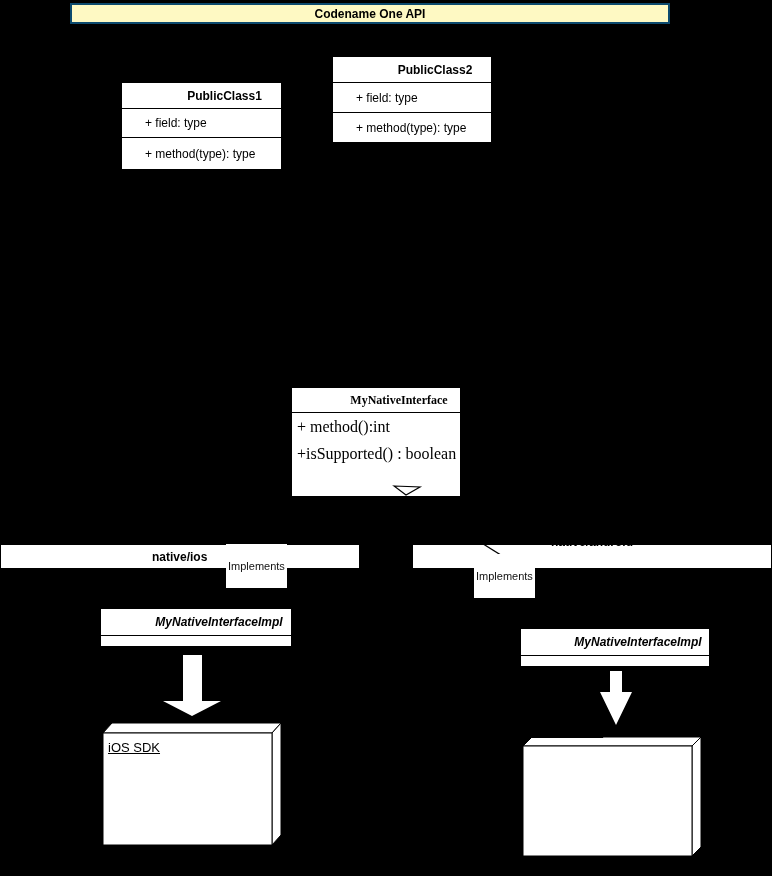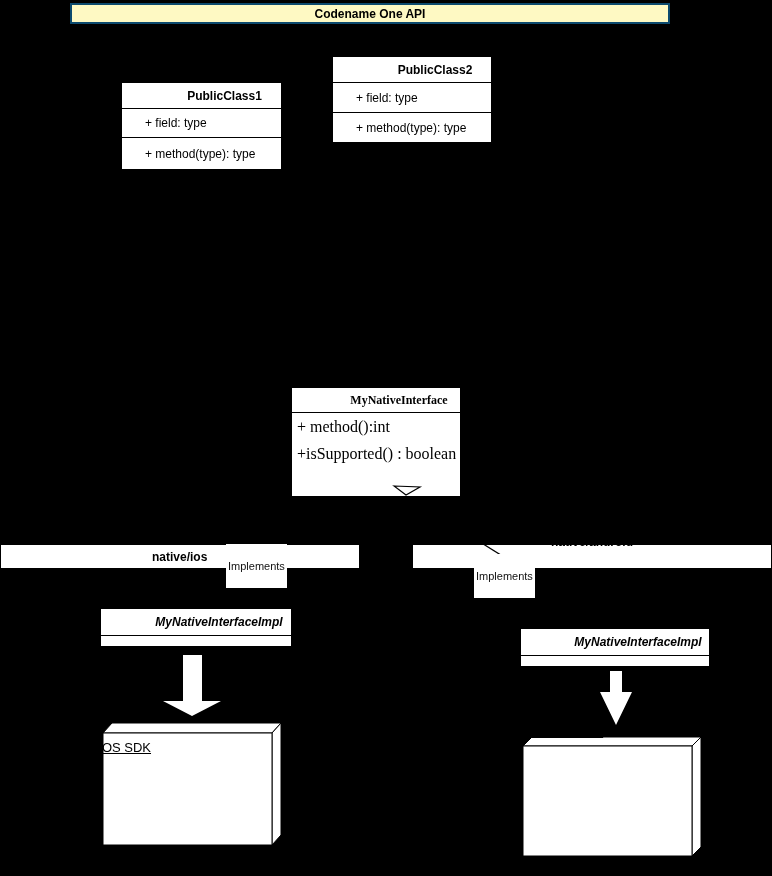--- a/index.html
+++ b/index.html
@@ -76,21 +76,21 @@
   <div class="impl-label" style="left:474px;top:554px;">Implements</div>
   <div class="pkg-name" style="left:551px;top:536px;">native/android</div>
 
   <div class="box impl-ios">
     <div class="uml-title">MyNativeInterfaceImpl</div>
   </div>
   <div class="box impl-android">
     <div class="uml-title">MyNativeInterfaceImpl</div>
   </div>
 
-  <div class="sdk-label" style="left:99px;top:740px;">iOS SDK</div>
+  <div class="sdk-label" style="left:108px;top:740px;">iOS SDK</div>
   <div class="sdk-label" style="left:528px;top:724px;">Android SDK</div>
 
   <svg class="overlay" viewBox="0 0 772 876" xmlns="http://www.w3.org/2000/svg">
 
     <polygon points="394,486 420,487 406,495" fill="#ffffff" stroke="#000000" stroke-width="1.2"></polygon>
 
     <line x1="252" y1="552" x2="231" y2="577" stroke="#000000" stroke-width="1.4"></line>
     <line x1="480" y1="542" x2="528" y2="572" stroke="#000000" stroke-width="1.4"></line>
 
     <polygon points="183,655 202,655 202,701 221,701 192,716 163,701 183,701" fill="#ffffff"></polygon>

